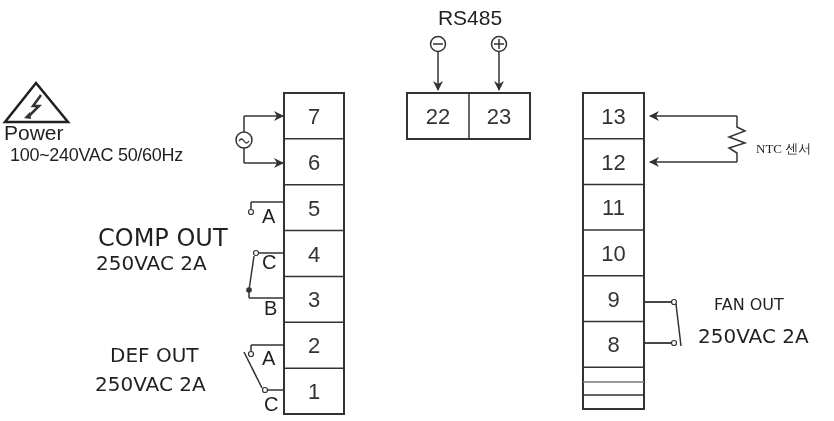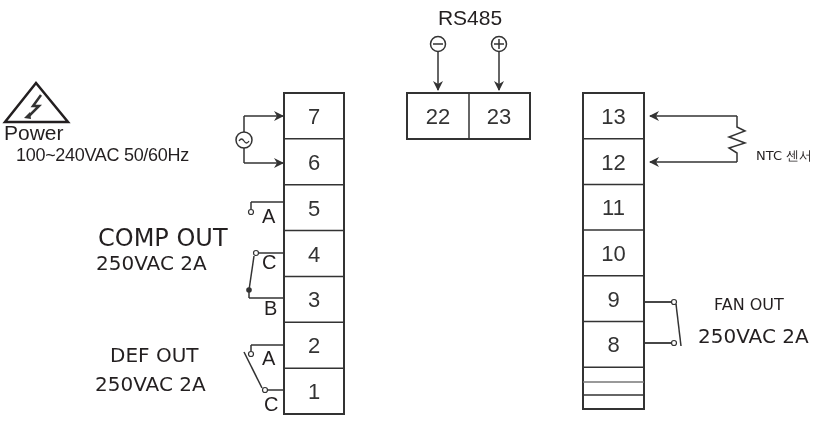--- a/index.html
+++ b/index.html
@@ -123,31 +123,31 @@
     <line x1="676" y1="304" x2="681" y2="346" stroke="#333" stroke-width="1.5"></line>
     <line x1="644" y1="343" x2="671" y2="343" stroke="#333" stroke-width="1.8"></line>
     <circle cx="674" cy="343" r="2.5" fill="#fff" stroke="#333" stroke-width="1.2"></circle>
   </g>
 
   <text class="term" x="438" y="124" text-anchor="middle">22</text>
   <text class="term" x="499" y="124" text-anchor="middle">23</text>
 </svg>
 
 <div class="lbl" style="left:4px;top:121px;font-size:21px;">Power</div>
-<div class="lbl" style="left:16px;top:145px;font-size:18px;letter-spacing:-0.3px;">100~240VAC 50/60Hz</div>
+<div class="lbl" style="left:10px;top:145px;font-size:18px;letter-spacing:-0.3px;">100~240VAC 50/60Hz</div>
 
 <div class="lbl" style="left:434px;top:6px;font-size:21px;transform:translateX(-50%);margin-left:36px;">RS485</div>
 
 <div class="lbl lg" style="left:98px;top:224px;font-size:24px;">COMP OUT</div>
 <div class="lbl lg" style="left:96px;top:251px;font-size:20px;">250VAC 2A</div>
 <div class="lbl" style="left:262px;top:205px;font-size:20px;">A</div>
 <div class="lbl" style="left:262px;top:251px;font-size:20px;">C</div>
 <div class="lbl" style="left:264px;top:297px;font-size:20px;">B</div>
 
 <div class="lbl lg" style="left:110px;top:343px;font-size:20px;">DEF OUT</div>
 <div class="lbl lg" style="left:95px;top:372px;font-size:20px;">250VAC 2A</div>
 <div class="lbl" style="left:262px;top:347px;font-size:20px;">A</div>
 <div class="lbl" style="left:264px;top:393px;font-size:20px;">C</div>
 
-<div class="lbl lg" style="left:756px;top:147px;font-size:13px;">NTC 센서</div>
+<div class="lbl lg" style="left:756px;top:140px;font-size:13px;font-family:Liberation Serif, serif;">NTC 센서</div>
 
 <div class="lbl lg" style="left:714px;top:295px;font-size:16px;">FAN OUT</div>
 <div class="lbl lg" style="left:698px;top:324px;font-size:20px;">250VAC 2A</div>
 
 </body></html>

